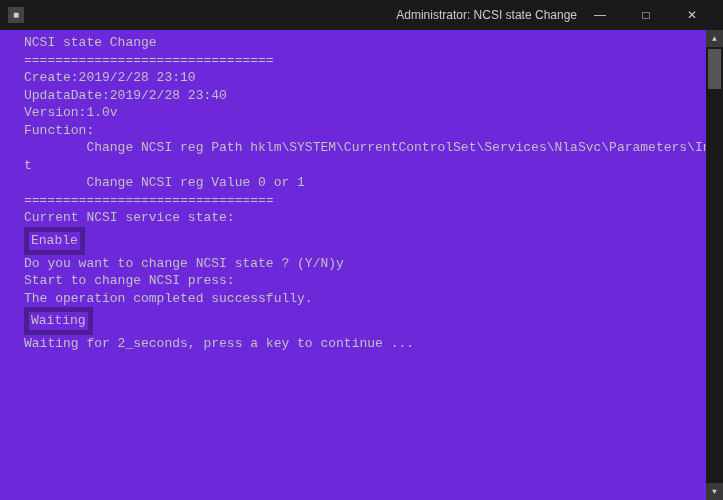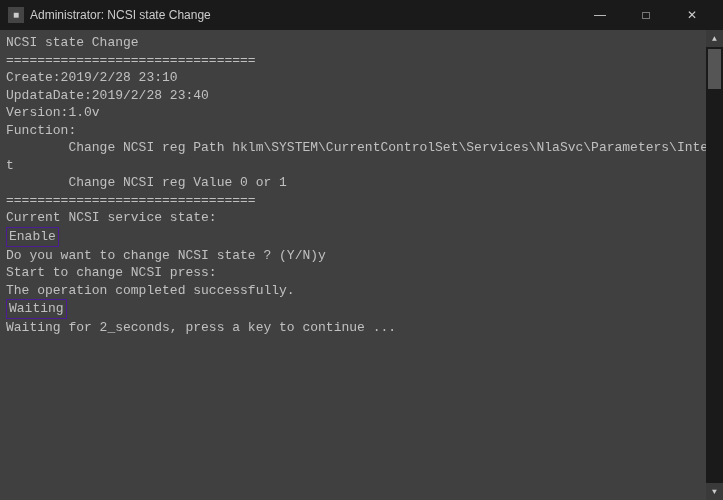--- a/index.html
+++ b/index.html
@@ -21,20 +21,21 @@
       background: #444;
       margin-right: 6px;
       display: flex; align-items: center; justify-content: center;
       font-size: 10px; color: #ccc;
     }
     .titlebar-title {
       flex: 1;
       color: #ccc;
       font-size: 12px;
       font-family: 'Segoe UI', Arial, sans-serif;
+      text-align: right;
     }
     .titlebar-controls {
       display: flex;
       gap: 0;
     }
     .titlebar-btn {
       width: 46px;
       height: 30px;
       display: flex; align-items: center; justify-content: center;
       color: #ccc;
@@ -68,36 +69,36 @@
       width: 13px;
       height: 40px;
       background: #555;
       margin: 2px auto;
     }
 
     
     .terminal {
       width: calc(100% - 17px);
       height: calc(100% - 30px);
-      background: #404040;
+      background: #6d28d9;
       color: #c0c0c0;
       font-size: 13px;
       font-family: 'Courier New', Courier, monospace;
-      padding: 4px 6px;
+      padding: 4px 24px;
       overflow: hidden;
       position: relative;
     }
     .line {
       white-space: pre;
       line-height: 1.35;
       color: #c0c0c0;
     }
     .highlighted {
       display: inline-block;
-      border: 1px solid #4c1d95;
+      border: 5px solid #4c1d95;
       padding: 0 2px;
       color: #c0c0c0;
     }
   </style>
 </head>
 <body>
 
 <div class="titlebar">
   <div class="titlebar-icon">
     <span>■</span>

